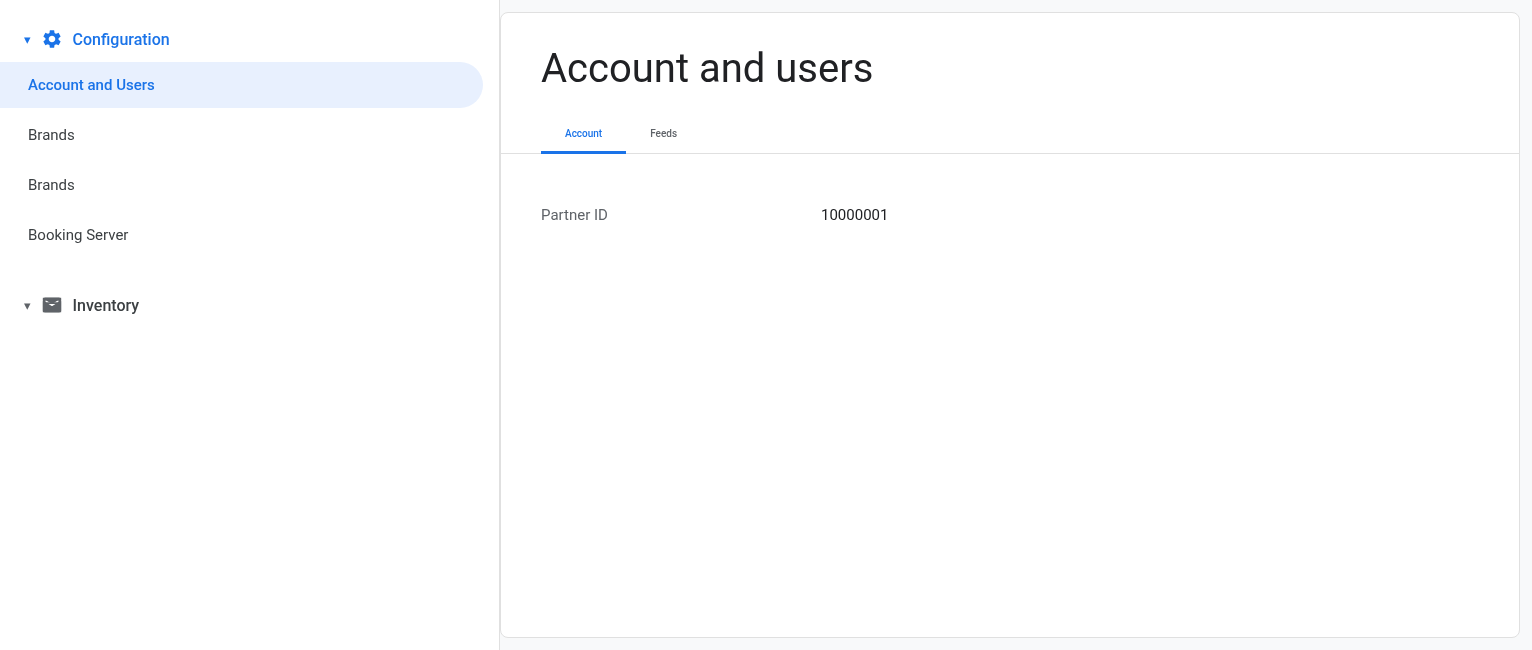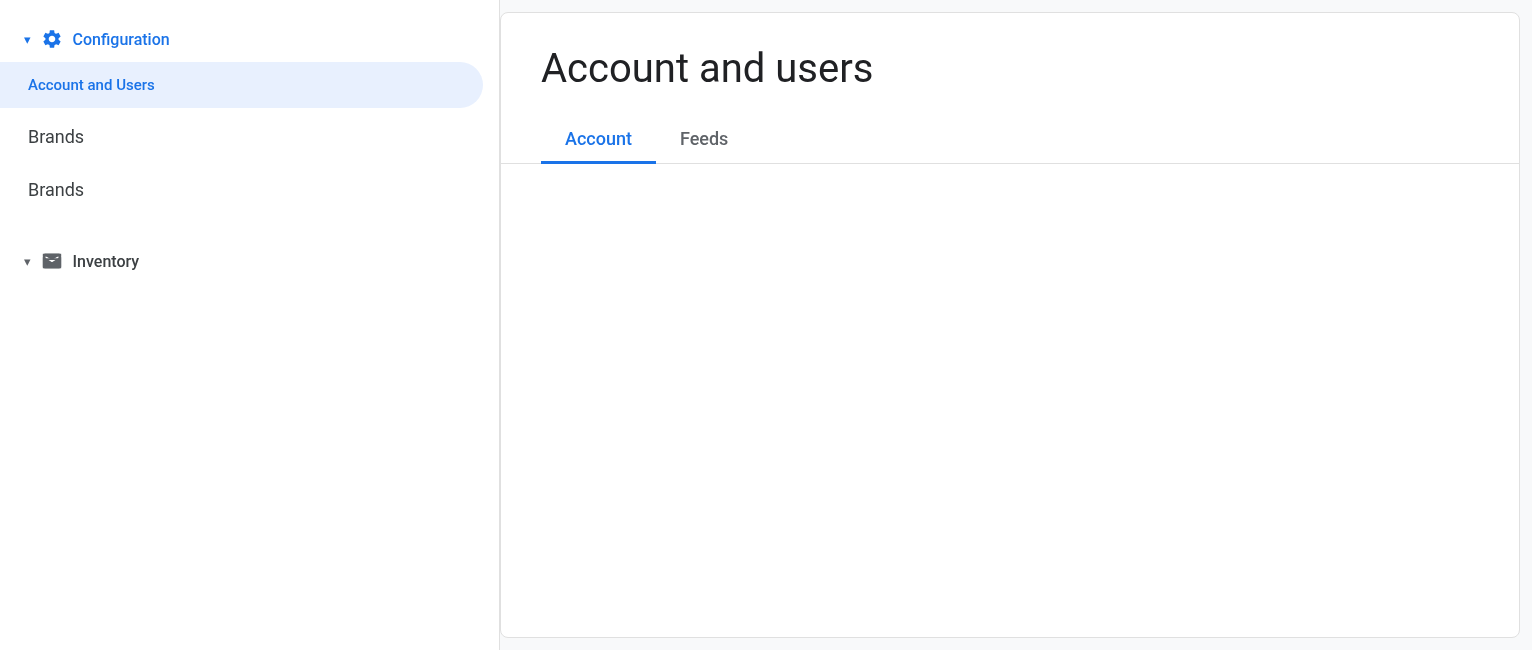--- a/index.html
+++ b/index.html
@@ -49,21 +49,21 @@
       font-weight: 500;
       margin-bottom: 4px;
     }
 
     .sidebar-item {
       display: flex;
       align-items: center;
       padding: 14px 28px;
       cursor: pointer;
       color: #3c4043;
-      font-size: 18px;
+      font-size: 15px;
       font-weight: 400;
       margin-bottom: 4px;
     }
 
     .sidebar-inventory-header {
       display: flex;
       align-items: center;
       gap: 10px;
       padding: 12px 24px;
       cursor: pointer;
@@ -94,21 +94,21 @@
     
     .tabs-bar {
       display: flex;
       border-bottom: 1px solid #e0e0e0;
       padding: 0 40px;
     }
 
     .tab {
       padding: 12px 24px;
       cursor: pointer;
-      font-size: 18px;
+      font-size: 10px;
       font-weight: 500;
       color: #5f6368;
       border-bottom: 3px solid transparent;
       margin-bottom: -1px;
       white-space: nowrap;
     }
 
     .tab.active {
       color: #1a73e8;
       border-bottom: 3px solid #1a73e8;
@@ -167,20 +167,23 @@
 
   <div class="sidebar-item">
     <span>Brands</span>
   </div>
 
   <div class="sidebar-item">
     <span>Brands</span>
   </div>
 
 
+  <div class="sidebar-item">
+    <span>Booking Server</span>
+  </div>
 
   <div class="sidebar-inventory-header" style="margin-top: 24px;">
     <span style="font-size:13px; color:#5f6368;">▾</span>
     <svg width="22" height="22" viewBox="0 0 24 24" fill="#5f6368">
       <path d="M20 4H4v2l8 5 8-5V4zm0 4.236l-8 5-8-5V20h16V8.236z"></path>
       <path d="M2 6V4h20v2H2zm0 14V8l10 6.25L22 8v12H2z"></path>
       <path d="M20 4H4c-1.1 0-2 .9-2 2v12c0 1.1.9 2 2 2h16c1.1 0 2-.9 2-2V6c0-1.1-.9-2-2-2zm-9 13H5v-2h6v2zm8-4H5v-2h14v2zm0-4H5V7h14v2z"></path>
     </svg>
     <span>Inventory</span>
   </div>
@@ -193,15 +196,19 @@
     <div class="tab active">
       <span>Account</span>
     </div>
     <div class="tab">
       <span>Feeds</span>
     </div>
   </div>
 
   <div class="content-area">
 
+    <div class="info-row">
+      <div class="info-label">Partner ID</div>
+      <div class="info-value">10000001</div>
+    </div>
 
   </div>
 </div>
 
 </body></html>

